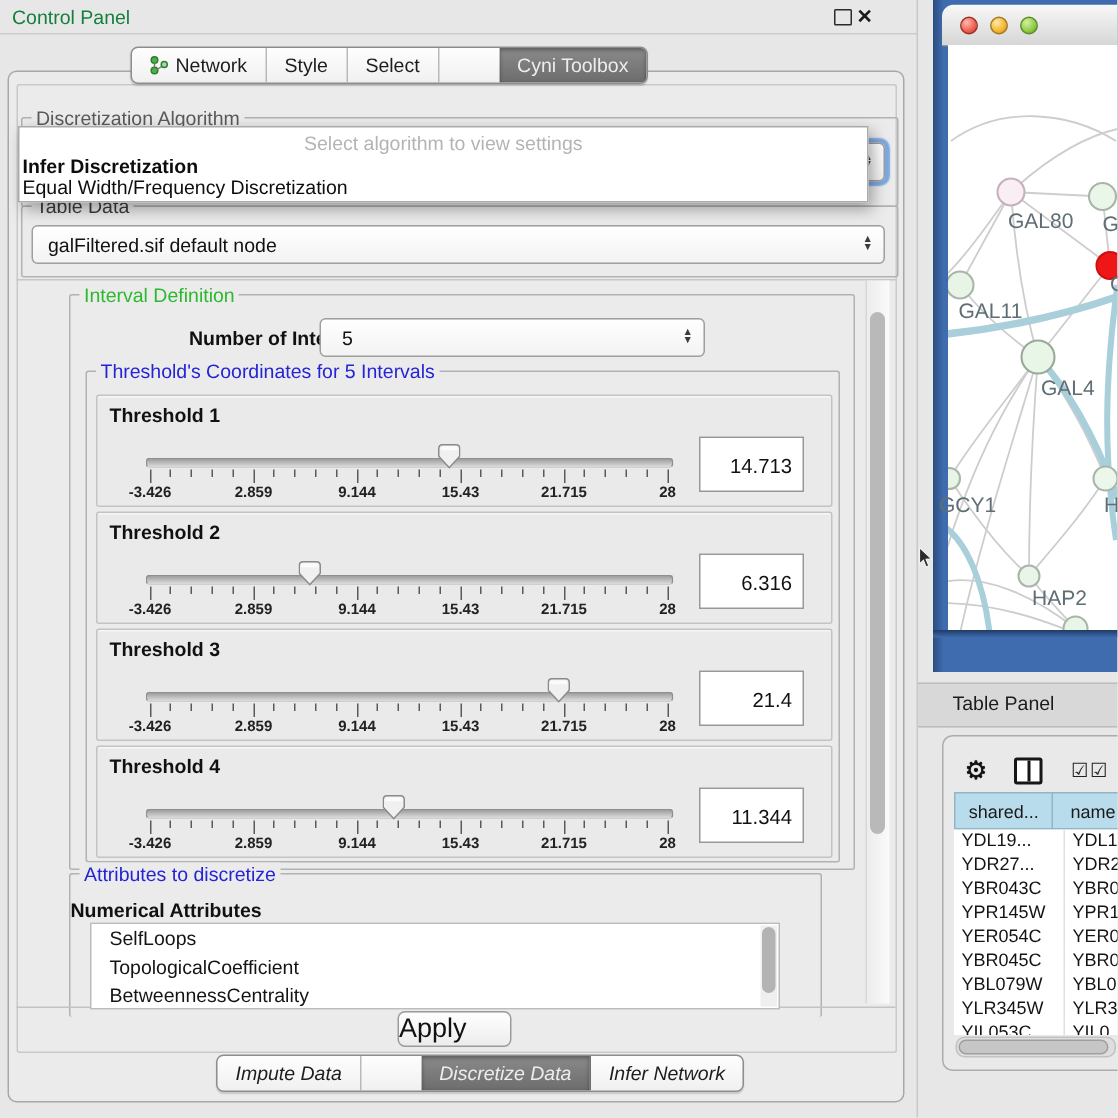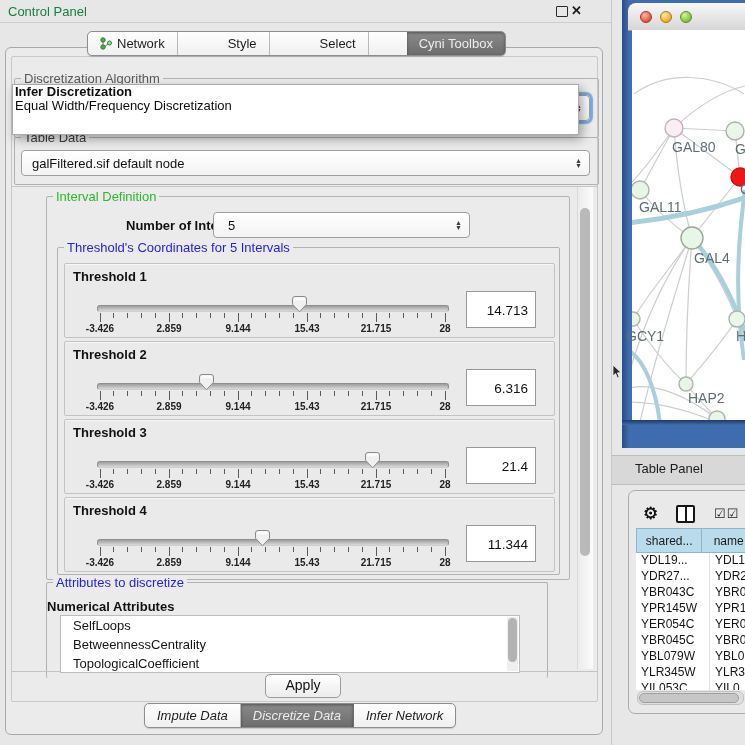--- a/index.html
+++ b/index.html
@@ -14,22 +14,22 @@
   .close-btn{left:571px;top:3px;font-size:13px;font-weight:bold;color:#1b1b1b;}
   .cp-outer{left:5px;top:47px;width:596px;height:686px;border:1px solid #a8a8a8;border-radius:6px;background:#ebebeb;}
   .cyni-panel{left:11px;top:56px;width:585px;height:644px;border:1px solid #c9c9c9;border-radius:2px;}
   
   .seg{display:flex;height:23px;border:1px solid #8d8d8d;border-radius:5px;overflow:hidden;
        background:linear-gradient(#fefefe,#f0f0f0);box-shadow:0 1px 1px rgba(0,0,0,.15);}
   .seg .tab{display:flex;align-items:center;gap:5px;padding:0 12px;font-size:13px;color:#1d1d1d;
        border-right:1px solid #b9b9b9;white-space:nowrap;}
   .seg .tab:last-child{border-right:none;}
   .seg .tab.active{background:linear-gradient(#8a8a8a,#6d6d6d);color:#ededed;
-       box-shadow:inset 0 1px 3px rgba(0,0,0,.4);border-right-color:#6d6d6d;}
-  .top-tabs{left:87px;top:31px;gap:38px;}
+       box-shadow:inset 0 1px 3px rgba(0,0,0,.4);border-right-color:#6d6d6d;margin-left:40px;}
+  .top-tabs{left:87px;top:31px;}
   .bottom-tabs{left:144px;top:703px;font-style:italic;}
   
   .group{border:1px solid #b2b2b2;border-radius:2px;}
   .group-title{position:absolute;top:-8px;left:6px;background:#ebebeb;padding:0 3px;font-size:13px;}
   .t-gray{color:#5a5a5a;}.t-green{color:#2eb82e;}.t-blue{color:#2424d6;}
   
   .combo{background:linear-gradient(#ffffff,#f3f3f3);border:1px solid #9f9f9f;border-radius:4px;
        font-size:13px;color:#111;display:flex;align-items:center;padding-left:10px;box-sizing:border-box;}
   .combo .arrows{position:absolute;right:7px;top:50%;transform:translateY(-50%);font-size:7px;line-height:4.5px;color:#3c3c3c;text-align:center;}
   .focus-ring{box-shadow:0 0 1px 3px rgba(106,158,222,.85);}
@@ -51,22 +51,22 @@
   .thr-value{position:absolute;left:401px;top:27px;width:70px;height:37px;background:#ffffff;
        border:1px solid #989898;font-size:13.5px;color:#111;text-align:right;
        line-height:37px;padding-right:7px;box-sizing:border-box;}
   
   .attr-list{left:60px;top:615px;width:458px;height:56px;background:#ffffff;border:1px solid #bcbcbc;overflow:hidden;z-index:5;}
   .attr-list .item{font-size:13px;color:#141414;height:19px;line-height:19px;padding-left:12px;}
   .list-scroll{position:absolute;right:1px;top:1px;width:11px;height:54px;background:#efefef;}
   .list-scroll .thumb{position:absolute;left:1px;top:1px;width:9px;height:44px;background:#b3b3b3;border-radius:5px;}
   .apply-bar-line{left:11px;top:671px;width:586px;height:1px;background:#c3c3c3;}
   .apply-btn{left:265px;top:674px;width:74px;height:22px;background:linear-gradient(#ffffff,#ececec);
-       border:1px solid #9b9b9b;border-radius:5px;font-size:14px;color:#111;
-       text-align:center;line-height:21px;}
+       border:1px solid #9b9b9b;border-radius:5px;font-size:18px;color:#111;
+       line-height:21px;}
   
   .main-scroll{left:577px;top:187px;width:15px;height:482px;background:linear-gradient(90deg,#ececec,#fbfbfb);border-left:1px solid #d8d8d8;}
   .main-scroll .thumb{position:absolute;left:2px;top:21px;width:10px;height:348px;background:#b9b9b9;border-radius:5px;}
   .hline{background:#c6c6c6;height:1px;}
   
   .net-window{left:622px;top:0;width:123px;height:448px;background:linear-gradient(90deg,#2c4c80 0px,#3e6cae 7px);}
   .net-titlebar{left:628px;top:3px;width:117px;height:27px;background:linear-gradient(#f8f8f8,#d6d6d6);
        border-bottom:1px solid #999;border-top-left-radius:8px;}
   .light{position:absolute;top:8px;width:12px;height:12px;border-radius:50%;}
   .net-canvas{left:632px;top:30px;width:113px;height:390px;background:#ffffff;overflow:hidden;}
@@ -126,20 +126,21 @@
 </div>
 
 <div class="abs group" style="left:14px;top:78px;width:583px;height:58px;">
   <span class="group-title t-gray">Discretization Algorithm</span>
 </div>
 <div class="abs combo focus-ring" style="left:21px;top:95px;width:569px;height:26px;z-index:5;">
   <span class="arrows">▲<br>▼</span>
 </div>
 
 <div class="abs popup">
+  <div class="popup-prompt">Select algorithm to view settings</div>
   <div class="popup-item bold">Infer Discretization</div>
   <div class="popup-item">Equal Width/Frequency Discretization</div>
 </div>
 
 <div class="abs group" style="left:14px;top:137px;width:583px;height:46px;">
   <span class="group-title t-gray" style="color:#3c3c3c;">Table Data</span>
 </div>
 <div class="abs combo" style="left:21px;top:150px;width:569px;height:26px;">
   <span>galFiltered.sif default node</span>
   <span class="arrows">▲<br>▼</span>
@@ -328,22 +329,22 @@
     </div>
 </div>
 
 <div class="abs group" style="left:46px;top:582px;width:500px;height:95px;border-bottom:none;">
   <span class="group-title t-blue">Attributes to discretize</span>
 </div>
 <div class="abs" style="left:47px;top:599px;font-size:13px;font-weight:bold;color:#111;z-index:6;">Numerical Attributes</div>
 <div class="abs attr-list">
   <div id="attr-items">
       <div class="item">SelfLoops</div>
+      <div class="item">TopologicalCoefficient</div>
       <div class="item">BetweennessCentrality</div>
-      <div class="item">TopologicalCoefficient</div>
     </div>
   <div class="list-scroll">
       <div class="thumb"></div>
     </div>
 </div>
 
 <div class="abs apply-bar-line"></div>
 <div class="abs apply-btn">Apply</div>
 
 <div class="abs seg bottom-tabs">

